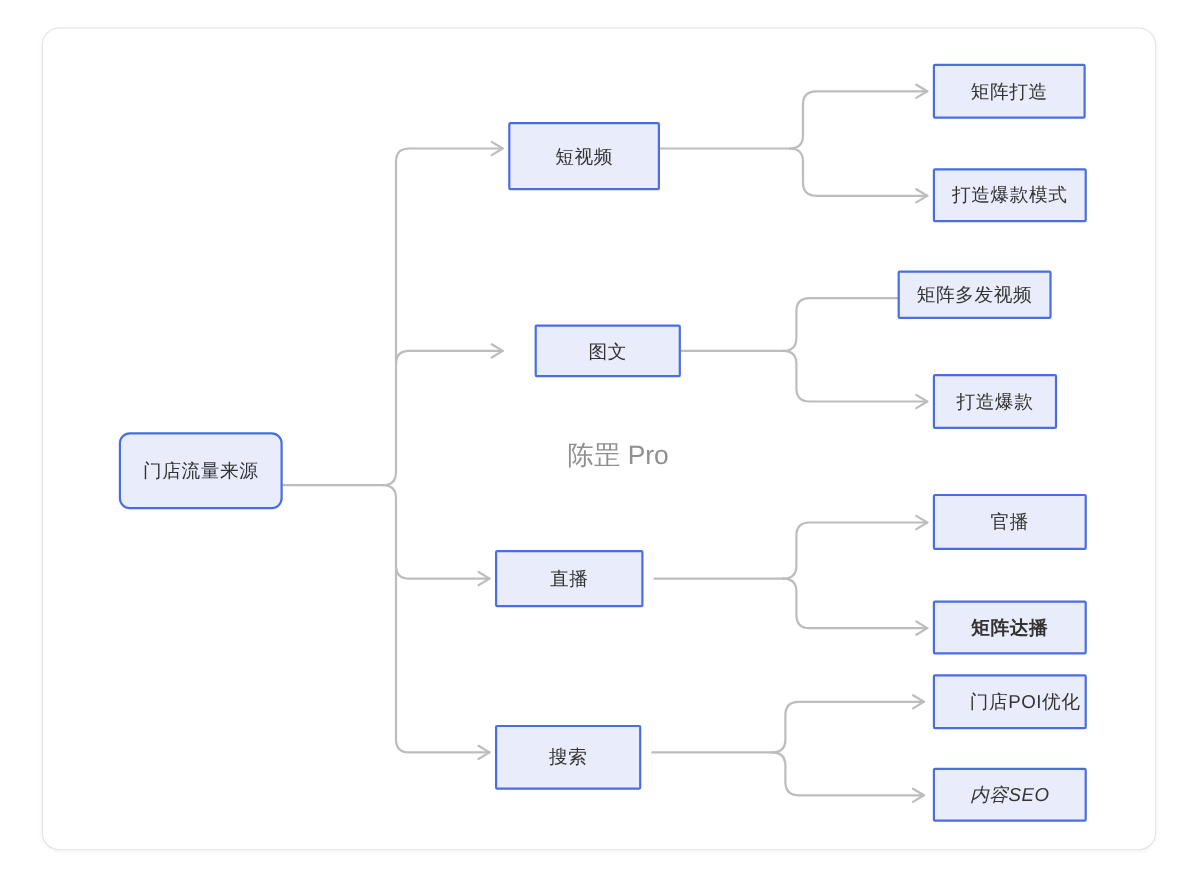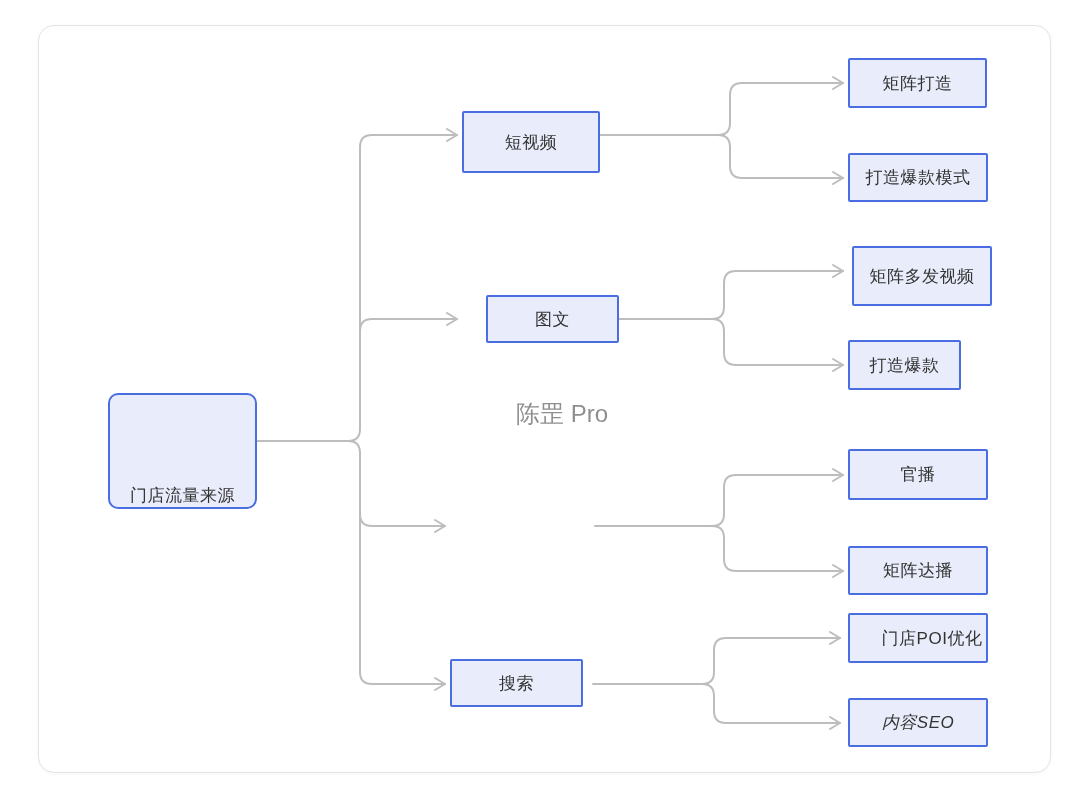--- a/index.html
+++ b/index.html
@@ -115,50 +115,53 @@
 
     <g>
       <path d="M593,684 H702"></path>
       <path d="M702,684 Q714,684 714,672 V650 Q714,638 726,638 H840"></path>
       <path d="M830,632 L840,638 L830,644"></path>
       <path d="M702,684 Q714,684 714,696 V711 Q714,723 726,723 H840"></path>
       <path d="M830,717 L840,723 L830,729"></path>
     </g>
   </svg>
 
-  <div class="node node-root" style="left:108px; top:393px; width:149px; height:116px;align-items:flex-end;">
+  <div class="node node-root" style="left:108px; top:393px; width:149px; height:70px;">
     <span>门店流量来源</span>
   </div>
 
   <div class="node" style="left:462px; top:111px; width:138px; height:62px;">
     <span>短视频</span>
   </div>
   <div class="node" style="left:486px; top:295px; width:133px; height:48px;">
     <span>图文</span>
   </div>
-  <div class="node" style="left:450px; top:659px; width:133px; height:48px;">
+  <div class="node" style="left:450px; top:500px; width:135px; height:52px;">
+    <span>直播</span>
+  </div>
+  <div class="node" style="left:450px; top:659px; width:133px; height:59px;">
     <span>搜索</span>
   </div>
 
   <div class="node" style="left:848px; top:58px; width:139px; height:50px;">
     <span>矩阵打造</span>
   </div>
   <div class="node" style="left:848px; top:153px; width:140px; height:49px;">
     <span>打造爆款模式</span>
   </div>
-  <div class="node" style="left:852px; top:246px; width:140px; height:60px;">
+  <div class="node" style="left:816px; top:246px; width:140px; height:44px;">
     <span>矩阵多发视频</span>
   </div>
   <div class="node" style="left:848px; top:340px; width:113px; height:50px;">
     <span>打造爆款</span>
   </div>
   <div class="node" style="left:848px; top:449px; width:140px; height:51px;">
     <span>官播</span>
   </div>
-  <div class="node" style="left:848px; top:546px; width:140px; height:49px;">
+  <div class="node" style="left:848px; top:546px; width:140px; height:49px;font-weight:bold;">
     <span>矩阵达播</span>
   </div>
   <div class="node" style="left:848px; top:613px; width:140px; height:50px;padding-left:28px;">
     <span>门店POI优化</span>
   </div>
   <div class="node" style="left:848px; top:698px; width:140px; height:49px;font-style:italic;">
     <span>内容SEO</span>
   </div>
 
   <div class="watermark" style="left:473px; top:350px; width:135px;">陈罡 Pro</div>

